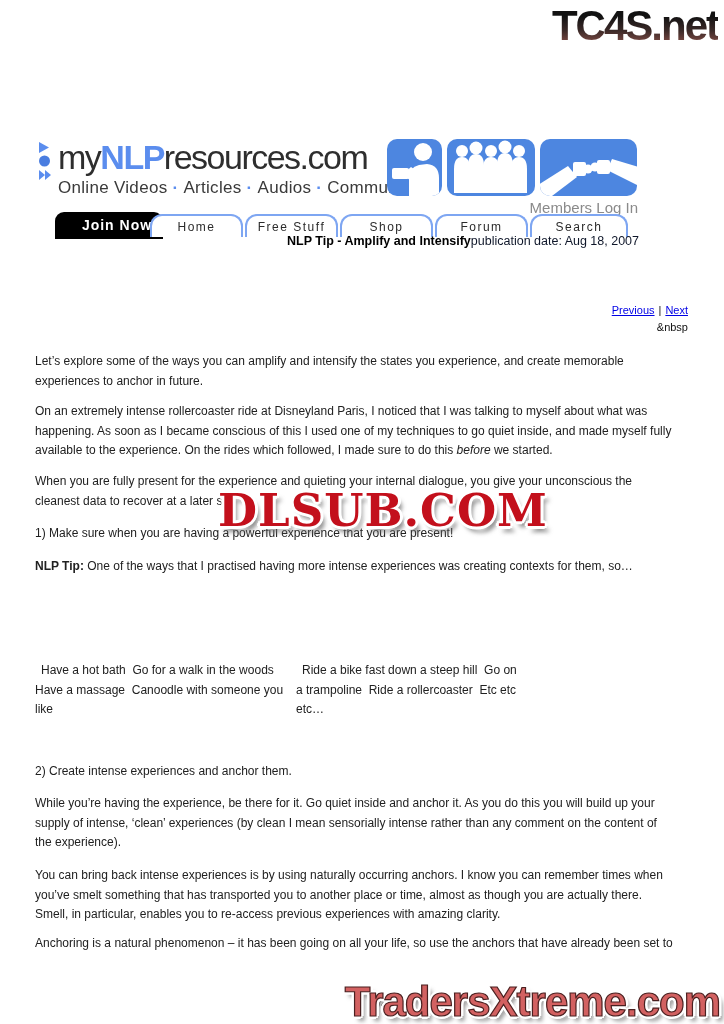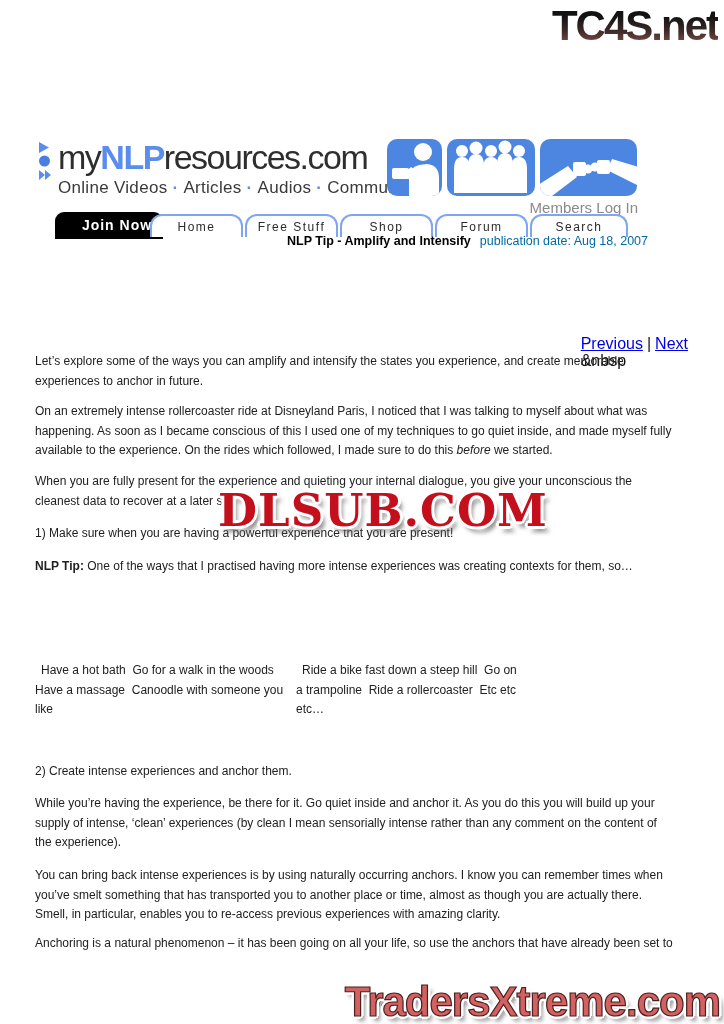--- a/index.html
+++ b/index.html
@@ -36,24 +36,24 @@
        text-align:center;line-height:22px;}
   .tab-0{left:150px;width:89px;}
   .tab-1{left:245px;width:89px;}
   .tab-2{left:340px;width:89px;}
   .tab-3{left:435px;width:89px;}
   .tab-4{left:530px;width:94px;}
 
   
   .title-row{position:absolute;left:287px;top:234px;font-size:12.5px;white-space:pre;}
   .t-bold{font-weight:bold;color:#000;}
-  .t-date{color:#0369a1;margin-left:9px;}
+  .t-date{color:#0f172a;margin-left:0;}
 
   
-  .pager{position:absolute;top:302px;right:36px;font-size:16px;line-height:16.5px;margin-top:34px;}
+  .pager{position:absolute;top:302px;right:36px;text-align:right;font-size:11px;line-height:16.5px;}
   .pager a{color:#0000e6;text-decoration:underline;cursor:pointer;}
   .pager .sep{color:#111;padding:0 4px;}
   .nbsp{color:#111;}
 
   
   .body{position:absolute;left:35px;top:352px;width:682px;font-size:12px;line-height:19.5px;color:#212121;}
   .body p{margin:0;white-space:pre;}
   .p1{margin-bottom:11px !important;}
   .p2{margin-bottom:11.5px !important;}
   .p3{margin-bottom:13px !important;}

